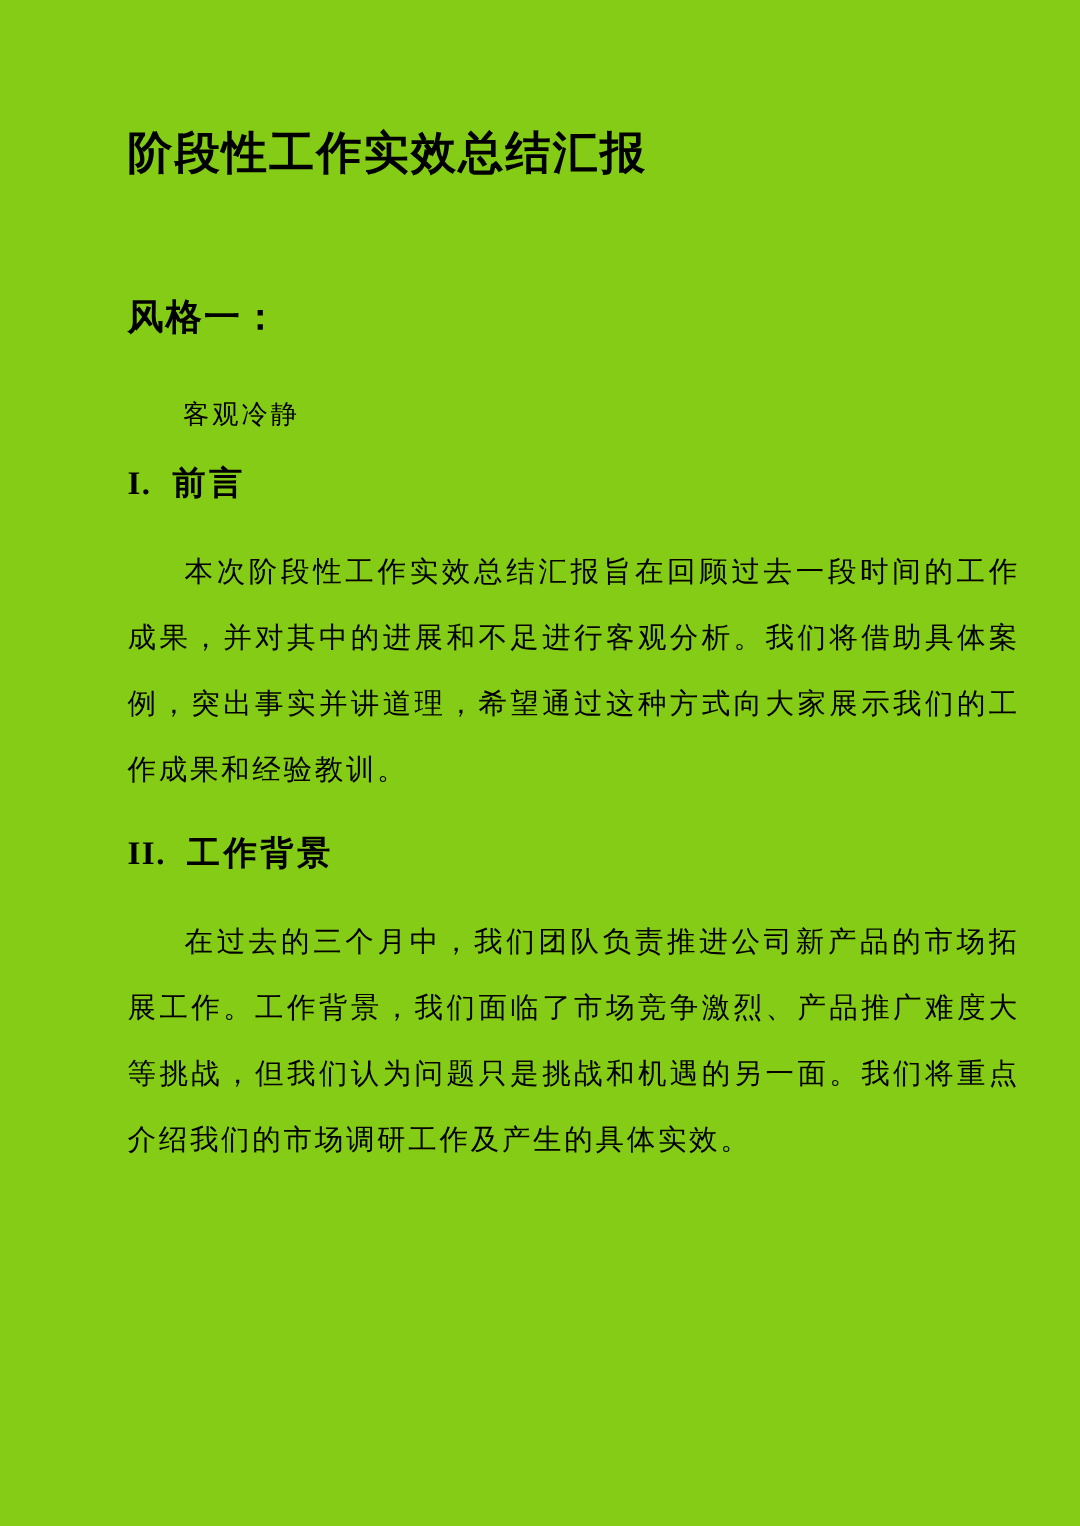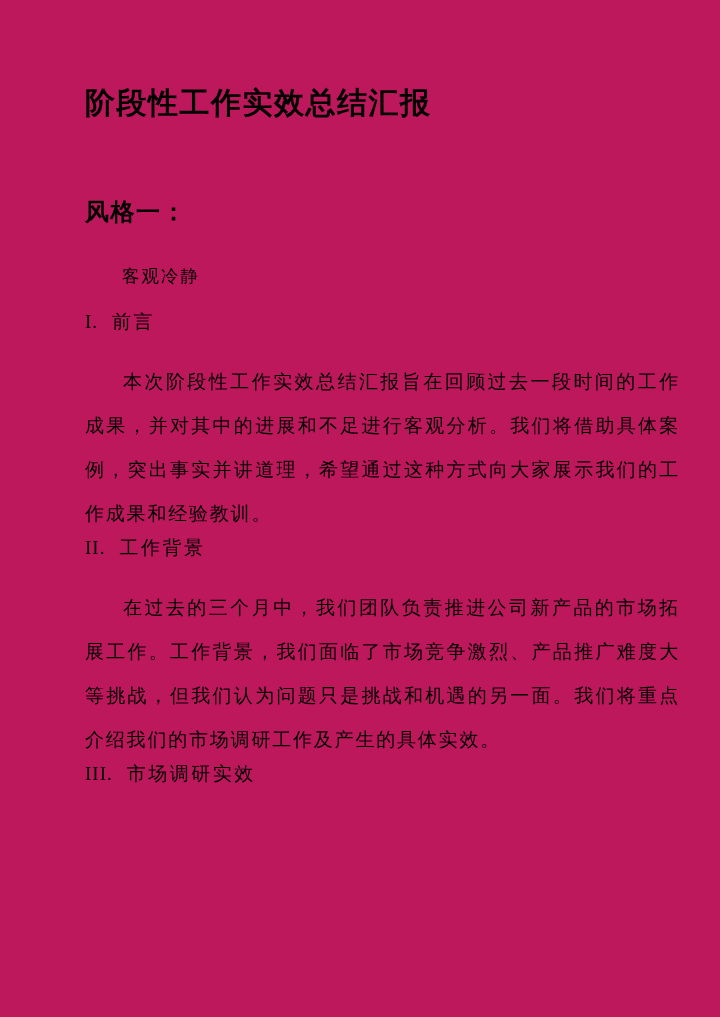--- a/index.html
+++ b/index.html
@@ -7,21 +7,21 @@
   body {
     width: 720px;
     height: 1017px;
     font-family: "Liberation Serif", "DejaVu Serif", serif;
     color: #000000;
     overflow: hidden;
   }
   .page {
     width: 720px;
     height: 1017px;
-    background: #be185d;
+    background: #84cc16;
     padding: 0 40px 0 85px;
     overflow: hidden;
   }
   .doc-title {
     font-size: 30px;
     font-weight: bold;
     letter-spacing: 1.5px;
     line-height: 39px;
     margin-top: 83px;
   }
@@ -33,32 +33,32 @@
     margin-top: 75px;
   }
   .style-value {
     font-size: 17.5px;
     letter-spacing: 2px;
     line-height: 24px;
     margin-top: 36px;
     padding-left: 37px;
   }
   .section-heading {
-    font-size: 19px;
-    font-weight: normal;
+    font-size: 22px;
+    font-weight: bold;
     letter-spacing: 2.5px;
     line-height: 24px;
   }
   .section-heading .numeral {
     letter-spacing: 1px;
     margin-right: 14px;
   }
   .section:nth-of-type(1) .section-heading { margin-top: 34px; }
   .section:nth-of-type(2) .section-heading { margin-top: 22px; }
-  .section:nth-of-type(3) .section-heading { }
+  .section:nth-of-type(3) .section-heading { margin-top: 21px; }
   .section-paragraph {
     font-size: 19px;
     line-height: 44px;
     letter-spacing: 1.8px;
     text-align: justify;
     text-indent: 38px;
     margin-top: 26px;
   }
 </style>
 </head>
@@ -79,19 +79,14 @@
     <p class="section-paragraph">本次阶段性工作实效总结汇报旨在回顾过去一段时间的工作成果，并对其中的进展和不足进行客观分析。我们将借助具体案例，突出事实并讲道理，希望通过这种方式向大家展示我们的工作成果和经验教训。</p>
   </div>
 
   <div class="section">
     <h3 class="section-heading">
       <span class="numeral">II.</span><span>工作背景</span>
     </h3>
     <p class="section-paragraph">在过去的三个月中，我们团队负责推进公司新产品的市场拓展工作。工作背景，我们面临了市场竞争激烈、产品推广难度大等挑战，但我们认为问题只是挑战和机遇的另一面。我们将重点介绍我们的市场调研工作及产生的具体实效。</p>
   </div>
 
-  <div class="section">
-    <h3 class="section-heading">
-      <span class="numeral">III.</span><span>市场调研实效</span>
-    </h3>
-  </div>
 
 </div>
 
 </body></html>

